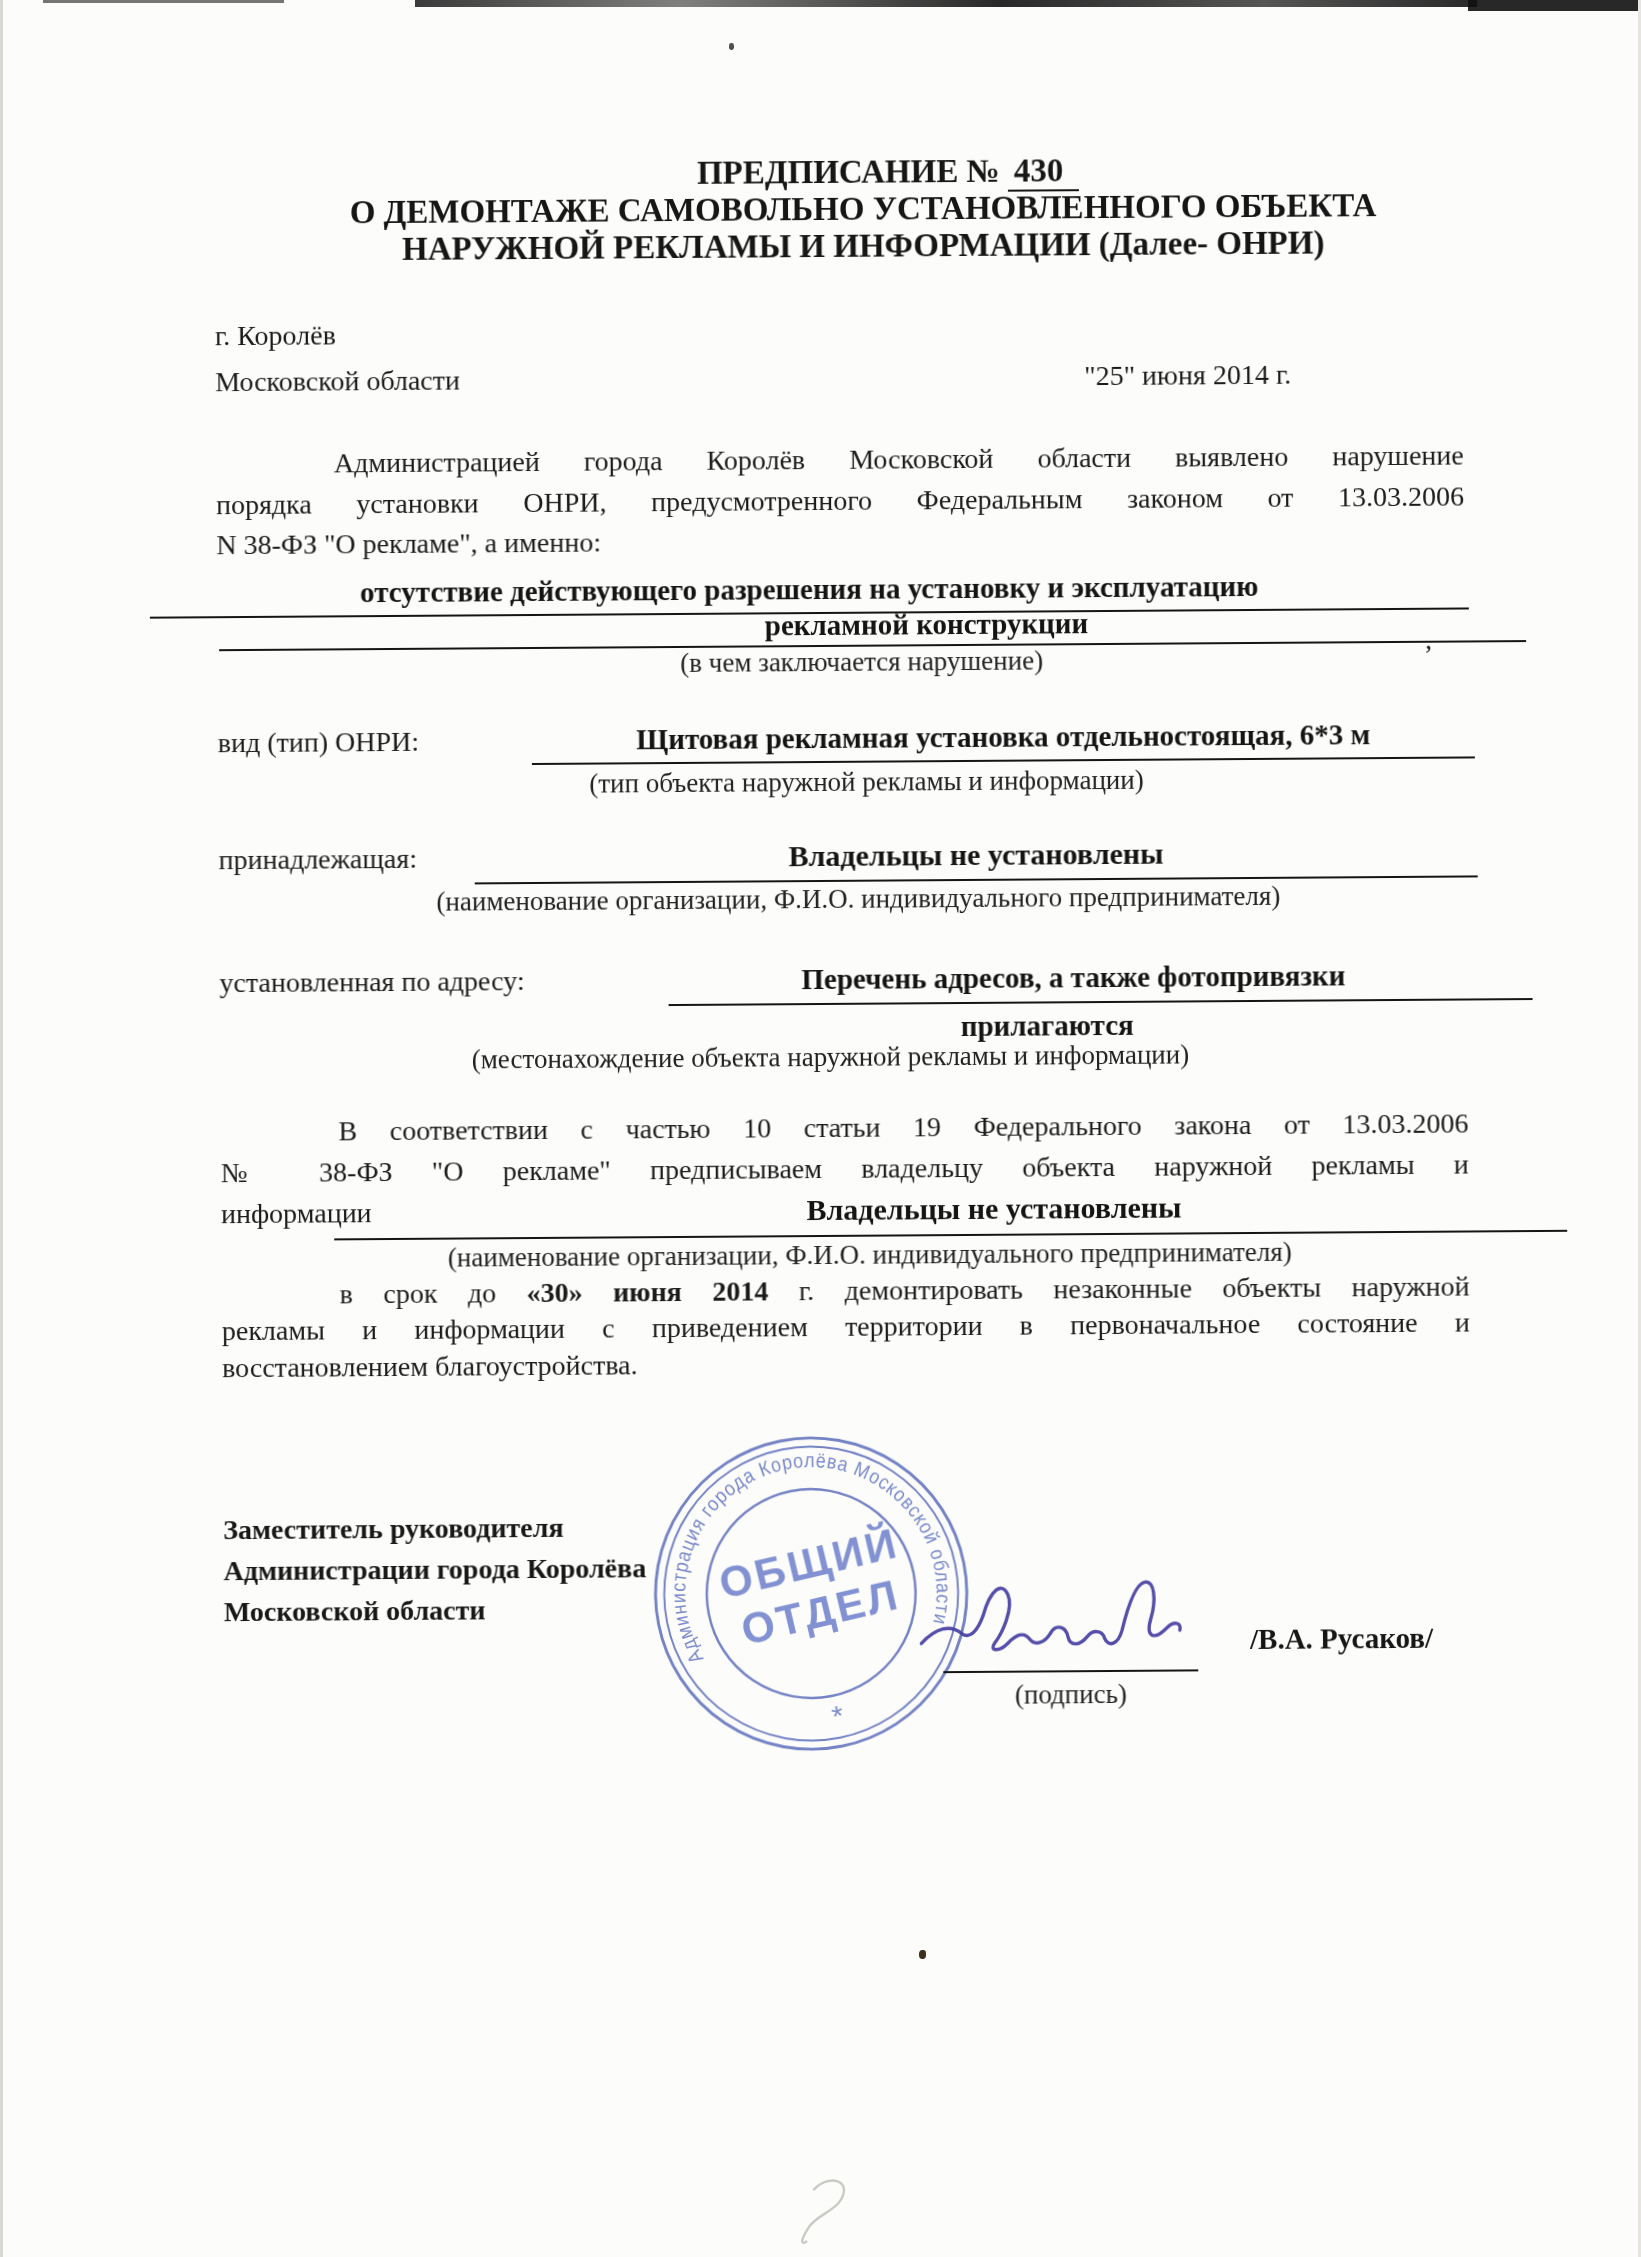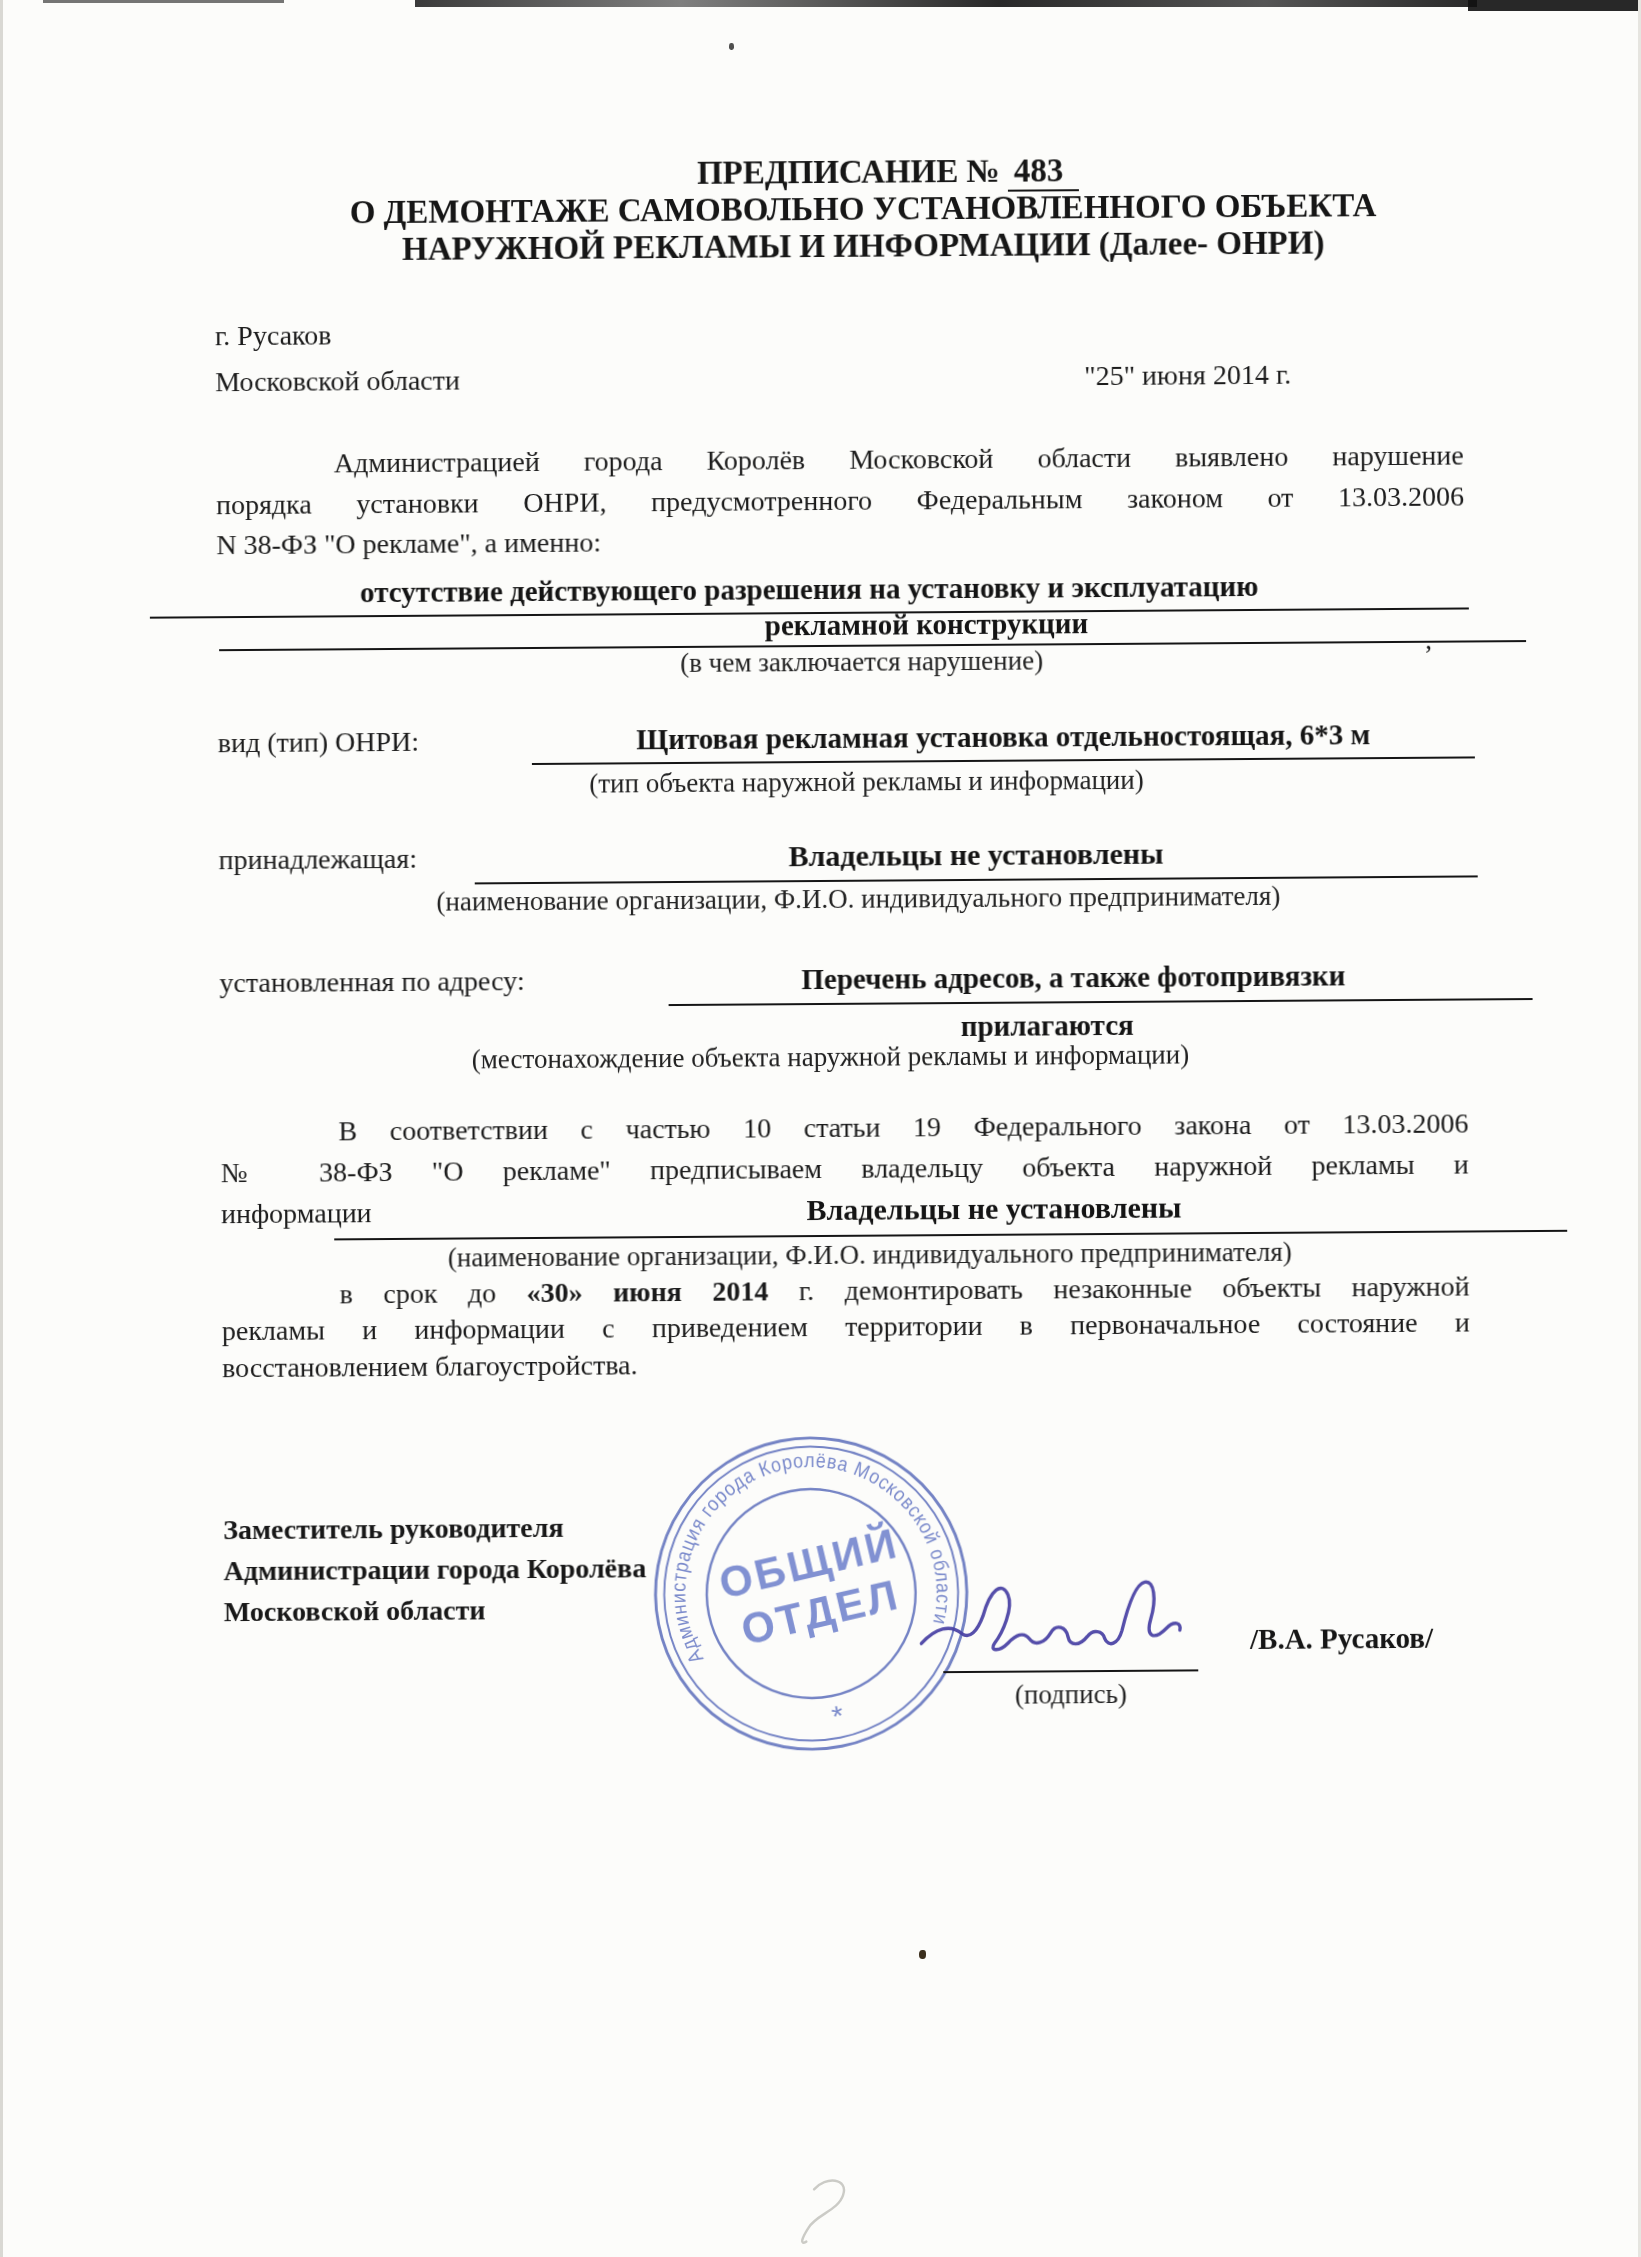--- a/index.html
+++ b/index.html
@@ -34,27 +34,27 @@
 <div class="artifact" style="left:1638px;top:0;width:2.9px;height:2257px;background:#e6e5e0;"></div>
 <div class="artifact" style="left:919px;top:1950px;width:6.8px;height:8.7px;background:#3b2f1d;border-radius:50% 40% 45% 50%;"></div>
 <svg style="left:787px;top:2172px;" width="116" height="87" viewBox="0 0 120 90">
   <path d="M 28,18 C 40,4 64,6 58,24 C 53,40 30,44 22,58 C 15,69 13,76 20,72" fill="none" stroke="#cbcbc6" stroke-width="2.5" stroke-linecap="round"></path>
 </svg>
 
 <div id="page">
 
   <div class="titleblock">
     <div class="titleline" style="padding-left:50px;">
-      <span>ПРЕДПИСАНИЕ № </span><span class="num-underline">483</span>
+      <span>ПРЕДПИСАНИЕ № </span><span class="num-underline">430</span>
     </div>
     <div class="titleline">О ДЕМОНТАЖЕ САМОВОЛЬНО УСТАНОВЛЕННОГО ОБЪЕКТА</div>
     <div class="titleline">НАРУЖНОЙ РЕКЛАМЫ И ИНФОРМАЦИИ (Далее- ОНРИ)</div>
   </div>
 
-  <div class="t body29" style="left:220px;top:311px;">г. Русаков</div>
+  <div class="t body29" style="left:220px;top:311px;">г. Королёв</div>
   <div class="t body29" style="left:220px;top:357px;">Московской области</div>
   <div class="t body29" style="left:1089px;top:357px;">"25" июня 2014 г.</div>
 
   <div class="t body29 jl" style="left:338px;top:439px;width:1130px;">Администрацией города Королёв Московской области выявлено нарушение</div>
   <div class="t body29 jl" style="left:220px;top:480px;width:1248px;">порядка установки ОНРИ, предусмотренного Федеральным законом от 13.03.2006</div>
   <div class="t body29" style="left:220px;top:520px;">N 38-ФЗ "О рекламе", а именно:</div>
 
   <div class="t boldval uline" style="left:153px;top:568px;width:1319px;height:44px;line-height:42px;font-size:29px;">отсутствие действующего разрешения на установку и эксплуатацию</div>
   <div class="t boldval uline" style="left:222px;top:608px;width:1199px;height:37px;line-height:35px;font-size:29px;padding-left:108px;">рекламной конструкции</div>
   <div class="t body29" style="left:1428px;top:623px;">,</div>

